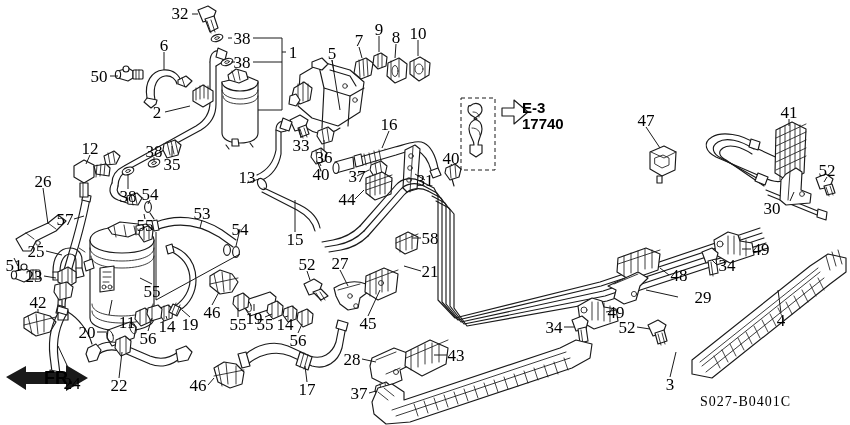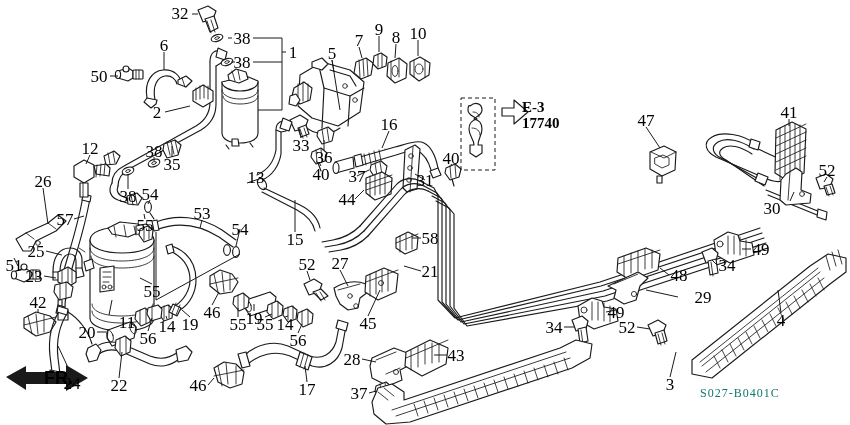--- a/index.html
+++ b/index.html
@@ -2,23 +2,23 @@
 <html><head>
 <meta charset="utf-8">
 <title>Parts Diagram</title>
 <style>
   html,body{margin:0;padding:0;background:#fff;}
   body{font-family:"Liberation Serif", serif;}
   #sheet{position:relative;width:850px;height:425px;background:#ffffff;overflow:hidden;}
   #art{position:absolute;left:0;top:0;width:850px;height:425px;}
   .lbl{position:absolute;font-family:"Liberation Serif", serif;font-size:17px;color:#000;
        line-height:1;white-space:nowrap;transform:translate(-50%,-50%);letter-spacing:0px;}
-  .code{position:absolute;font-family:"Liberation Serif", serif;font-size:12px;color:#0f766e;
-        letter-spacing:1px;white-space:nowrap;}
-  .ref{position:absolute;font-family:Liberation Serif, serif;font-weight:bold;
+  .code{position:absolute;font-family:"Liberation Serif", serif;font-size:14px;color:#000000;
+        letter-spacing:1px;white-space:nowrap;margin-top:8px;}
+  .ref{position:absolute;font-family:Liberation Sans, sans-serif;font-weight:bold;
        font-size:15px;color:#000;line-height:1.05;white-space:nowrap;}
   .fr{position:absolute;font-family:"Liberation Sans", sans-serif;font-weight:bold;
       font-size:18px;color:#000;white-space:nowrap;}
 </style>
 </head>
 <body>
 
 <div id="sheet">
 
   <svg id="art" viewBox="0 0 850 425" xmlns="http://www.w3.org/2000/svg">
@@ -651,21 +651,21 @@
       <div class="lbl" style="left: 646px; top: 120px;">47</div>
       <div class="lbl" style="left: 789px; top: 112px;">41</div>
       <div class="lbl" style="left: 90px; top: 148px;">12</div>
       <div class="lbl" style="left: 172px; top: 164px;">35</div>
       <div class="lbl" style="left: 154px; top: 151px;">38</div>
       <div class="lbl" style="left: 321px; top: 174px;">40</div>
       <div class="lbl" style="left: 357px; top: 176px;">37</div>
       <div class="lbl" style="left: 425px; top: 180px;">31</div>
       <div class="lbl" style="left: 451px; top: 158px;">40</div>
       <div class="lbl" style="left: 347px; top: 199px;">44</div>
-      <div class="lbl" style="left: 256px; top: 177px;">13</div>
+      <div class="lbl" style="left: 247px; top: 177px;">13</div>
       <div class="lbl" style="left: 43px; top: 181px;">26</div>
       <div class="lbl" style="left: 128px; top: 196px;">38</div>
       <div class="lbl" style="left: 150px; top: 194px;">54</div>
       <div class="lbl" style="left: 202px; top: 213px;">53</div>
       <div class="lbl" style="left: 240px; top: 229px;">54</div>
       <div class="lbl" style="left: 295px; top: 239px;">15</div>
       <div class="lbl" style="left: 65px; top: 219px;">57</div>
       <div class="lbl" style="left: 145px; top: 225px;">55</div>
       <div class="lbl" style="left: 36px; top: 251px;">25</div>
       <div class="lbl" style="left: 14px; top: 265px;">51</div>

